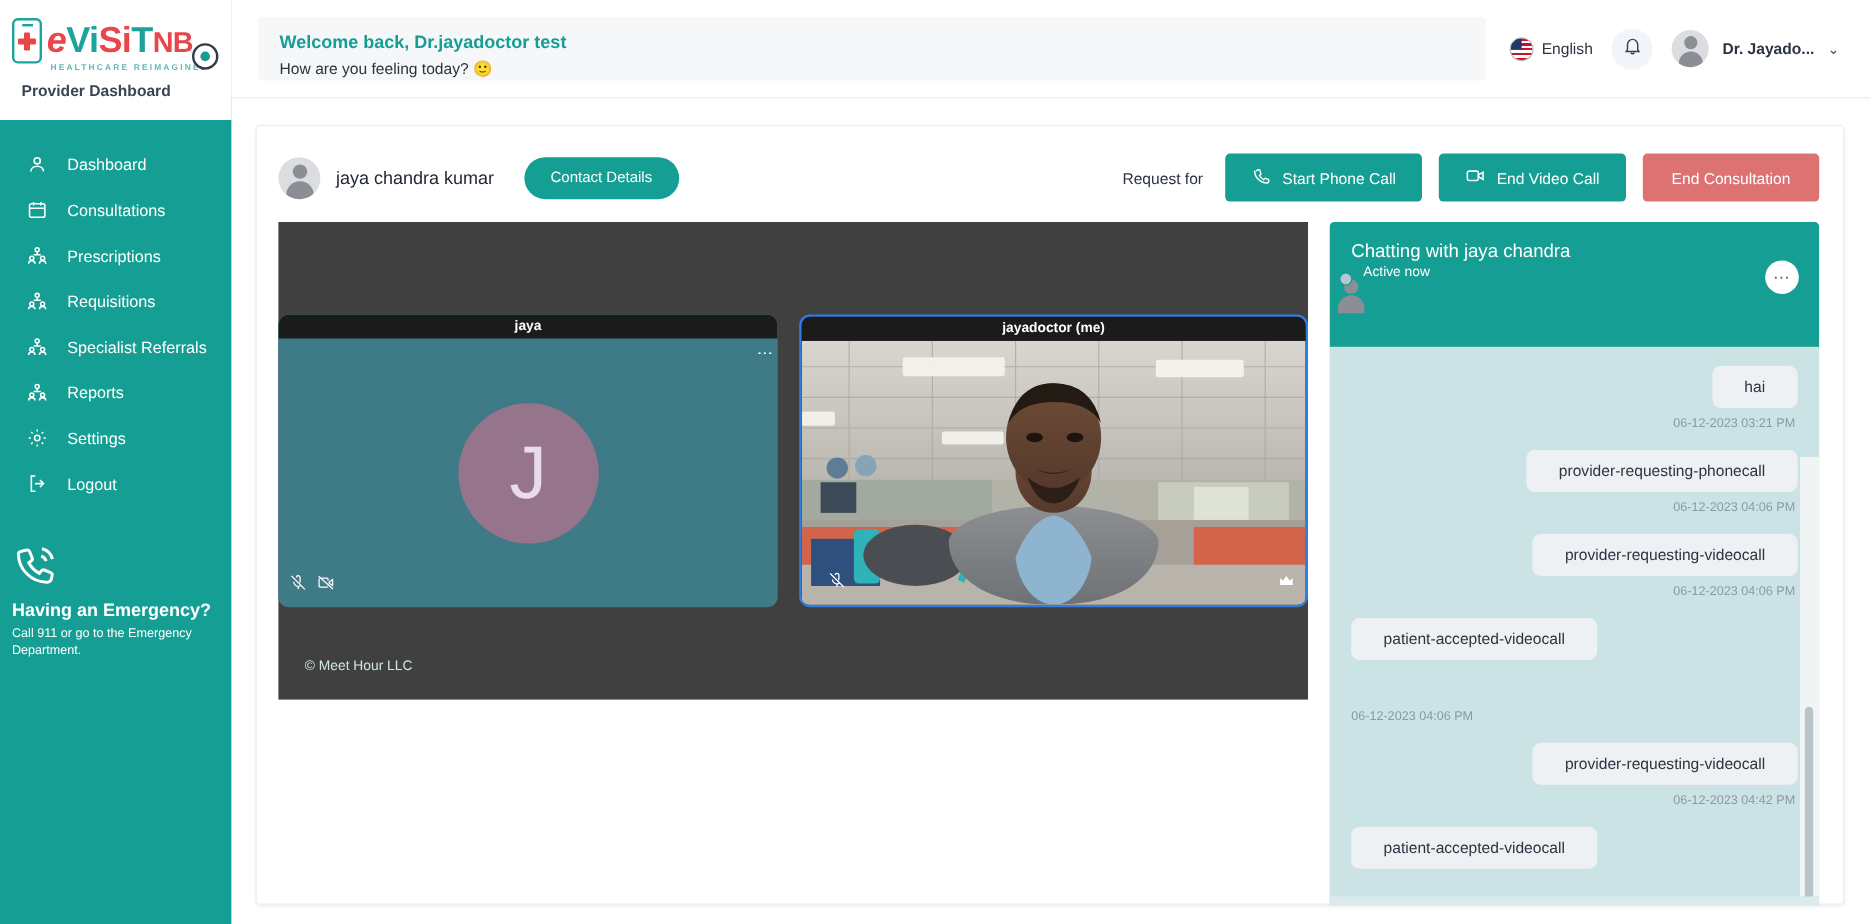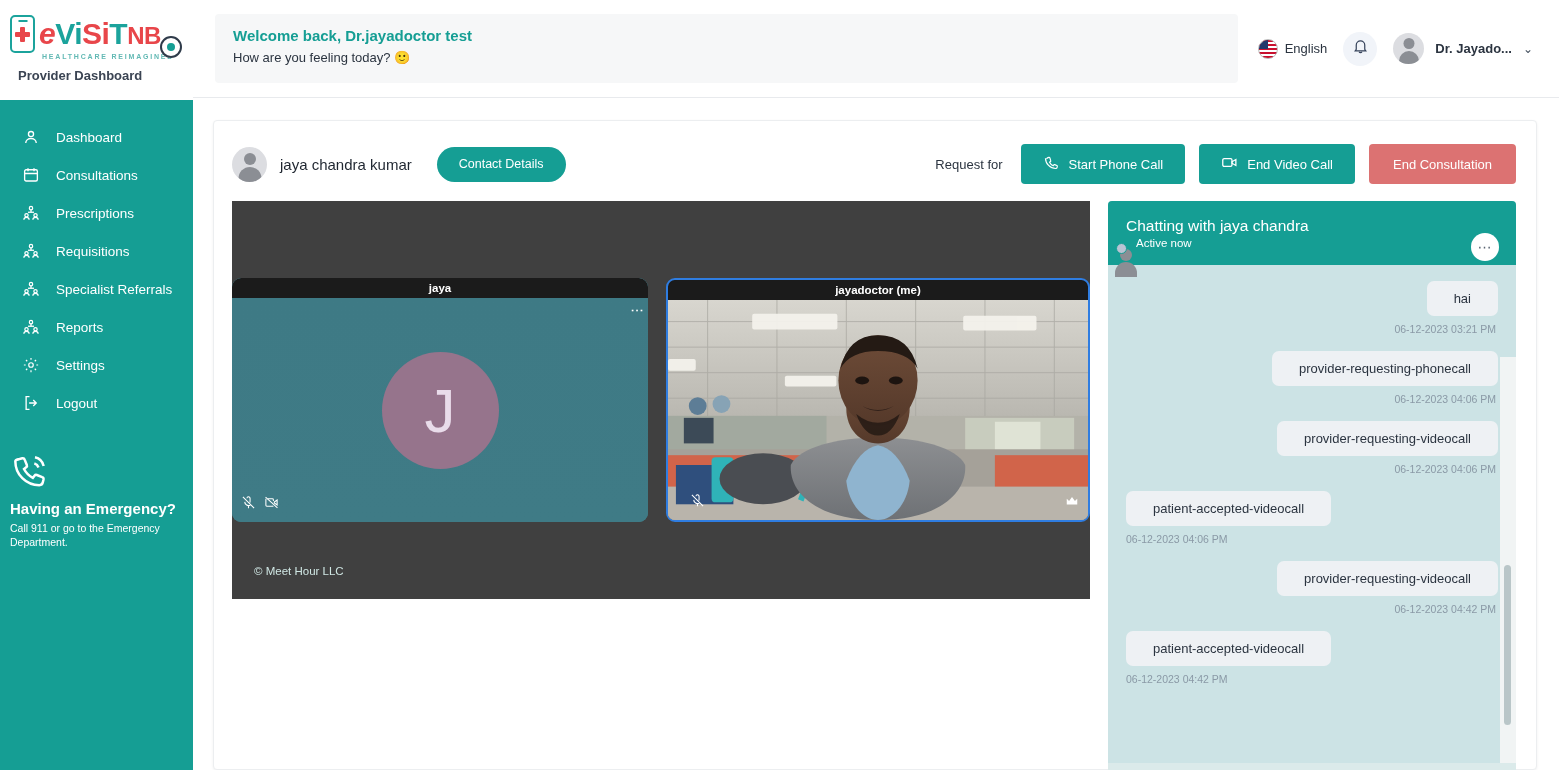--- a/index.html
+++ b/index.html
@@ -69,21 +69,21 @@
   .nav-ico { width: 18px; height: 18px; flex: none; display: block; }
   .nav-ico svg { width: 18px; height: 18px; display: block; }
   .emergency { position: absolute; top: 452px; left: 10px; width: 180px; color: #fff; }
   .emerg-icon svg { width: 40px; height: 40px; display: block; }
   .emerg-title { font-size: 15px; font-weight: 700; line-height: 1.22; margin-top: 8px; }
   .emerg-sub { font-size: 10.5px; line-height: 1.35; margin-top: 3px; }
 
   
   .main { flex: 1; height: 770px; background: #ffffff; position: relative; overflow: hidden; }
   .topbar {
-    height: 98px; background: #ffffff; border-bottom: 1px solid #e8eaed;
+    height: 82px; background: #ffffff; border-bottom: 1px solid #e8eaed;
     display: flex; align-items: stretch; padding: 14px 14px 14px 22px;
   }
   .welcome-box {
     flex: 1; background: #f6f7f8; border-radius: 4px;
     padding: 13px 0 0 18px;
   }
   .welcome-title { color: #159E94; font-size: 15px; font-weight: 700; }
   .welcome-sub { color: #2b3440; font-size: 13px; margin-top: 6px; }
   .top-right { display: flex; align-items: center; gap: 16px; padding: 0 12px 0 20px; }
   .lang { display: flex; align-items: center; gap: 7px; cursor: pointer; }
@@ -212,21 +212,21 @@
     font-size: 11.5px;
   }
 
   
   .chat {
     width: 419px; height: 570px; background: #CCE3E5;
     border-radius: 4px 4px 0 0; display: flex; flex-direction: column;
     position: relative; overflow: hidden;
   }
   .chat-head {
-    background: #159E94; height: 64px; padding: 16px 18px 0 18px;
+    background: #159E94; height: 104px; padding: 16px 18px 0 18px;
     position: relative; flex: none;
   }
   .chat-title { color: #ffffff; font-size: 15.5px; }
   .chat-sub-row { display: flex; align-items: center; gap: 10px; margin-top: 2px; }
   .chat-avatar {
     width: 33px; height: 33px; border-radius: 50%; background: #dcdde1;
     position: relative; overflow: hidden; flex: none;
   }
   .chat-avatar::before {
     content: ""; position: absolute; left: 50%; top: 6px; transform: translateX(-50%);
@@ -246,21 +246,21 @@
     position: absolute; right: 17px; top: 32px; width: 28px; height: 28px;
     border-radius: 50%; background: #ffffff; cursor: pointer;
     display: flex; align-items: center; justify-content: center;
     color: #5a6472; font-size: 14px; line-height: 0; letter-spacing: 1px;
   }
   .chat-body {
     flex: 1; padding: 16px 18px 6px 18px; overflow: hidden; position: relative;
   }
   .msg-group { margin-bottom: 16px; display: flex; flex-direction: column; }
   .msg-group.out { align-items: flex-end; }
-  .msg-group.in { align-items: flex-start; }
+  .msg-group.in { align-items: flex-start; gap: 34px; }
   .bubble {
     background: #eef1f4; border-radius: 7px; padding: 10px 27px;
     font-size: 13px; color: #2b3440; max-width: 300px;
   }
   .msg-time { font-size: 10.5px; color: #8a99a6; margin-top: 7px; }
   .msg-group.out .msg-time { margin-right: 2px; }
   .chat-scrollbar {
     position: absolute; right: 5px; top: 300px; width: 7px; height: 160px;
     background: #b9c6c8; border-radius: 4px;
   }

